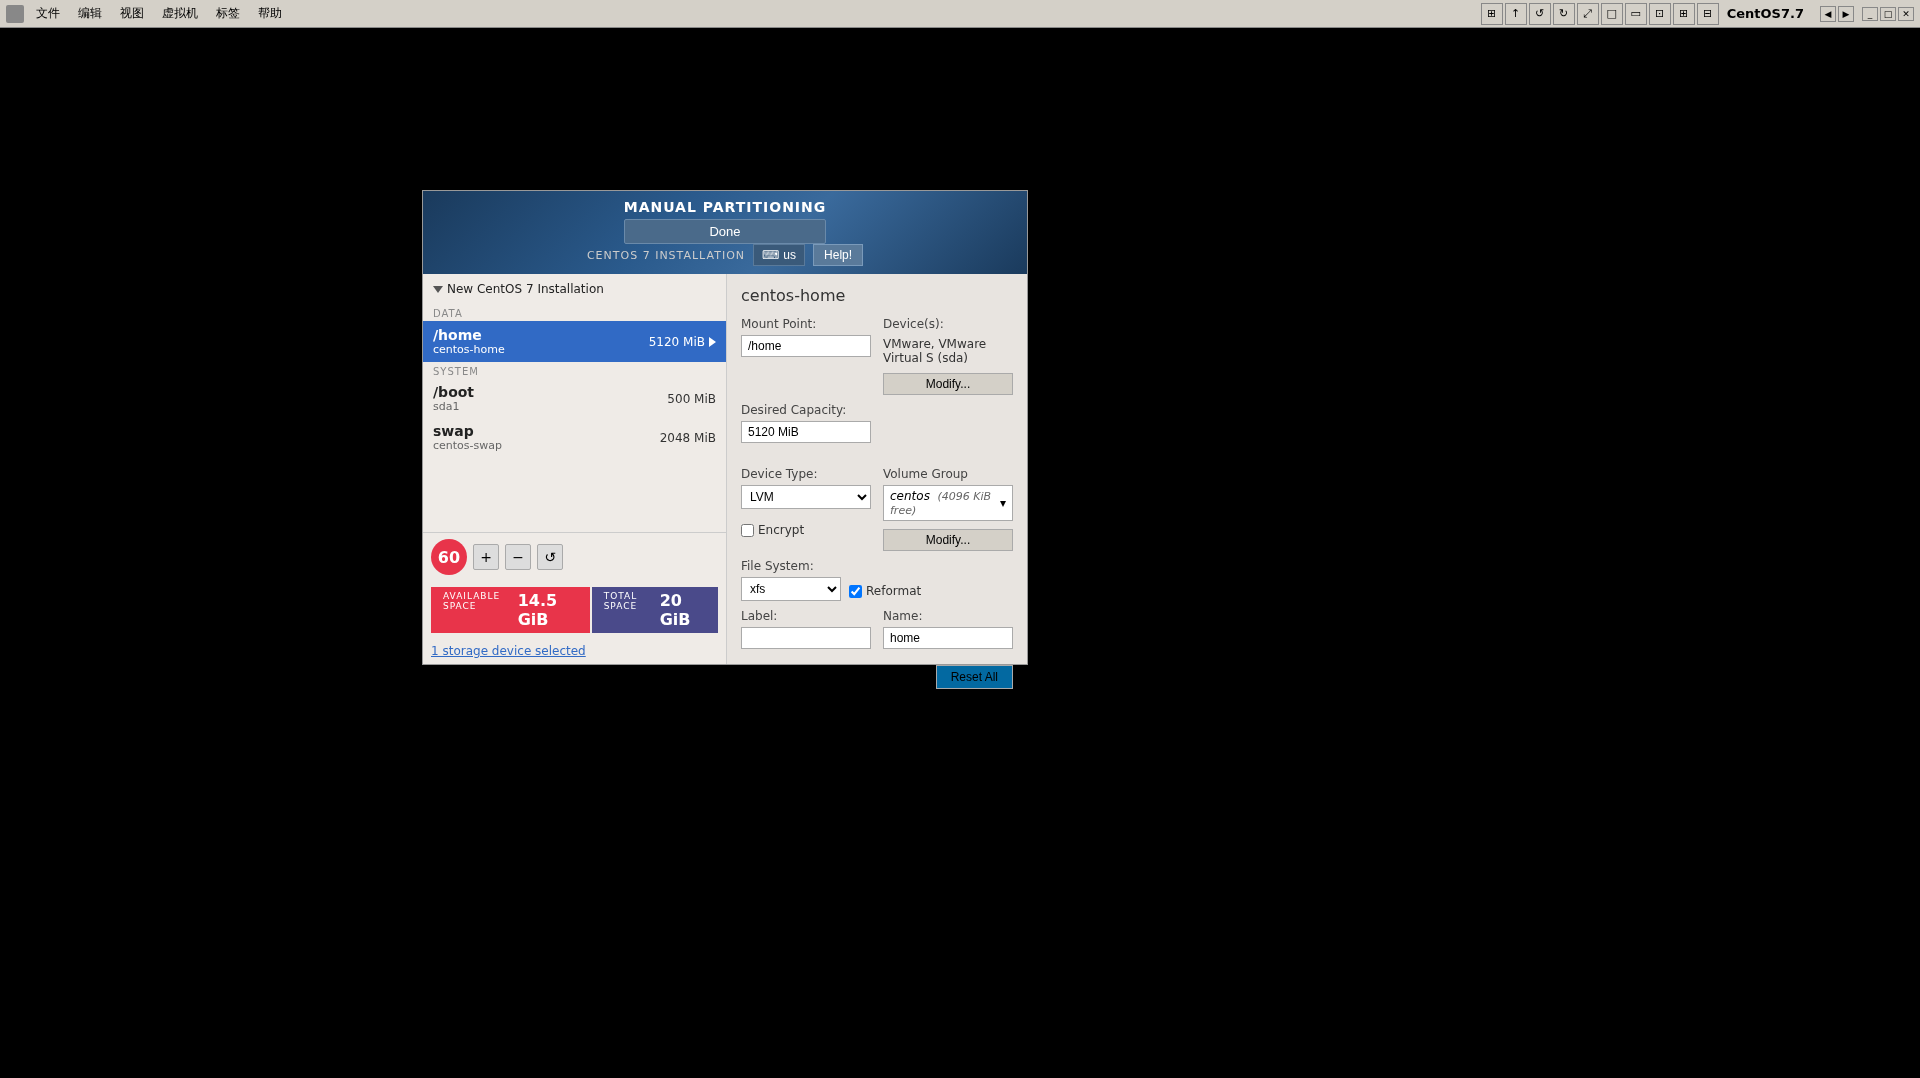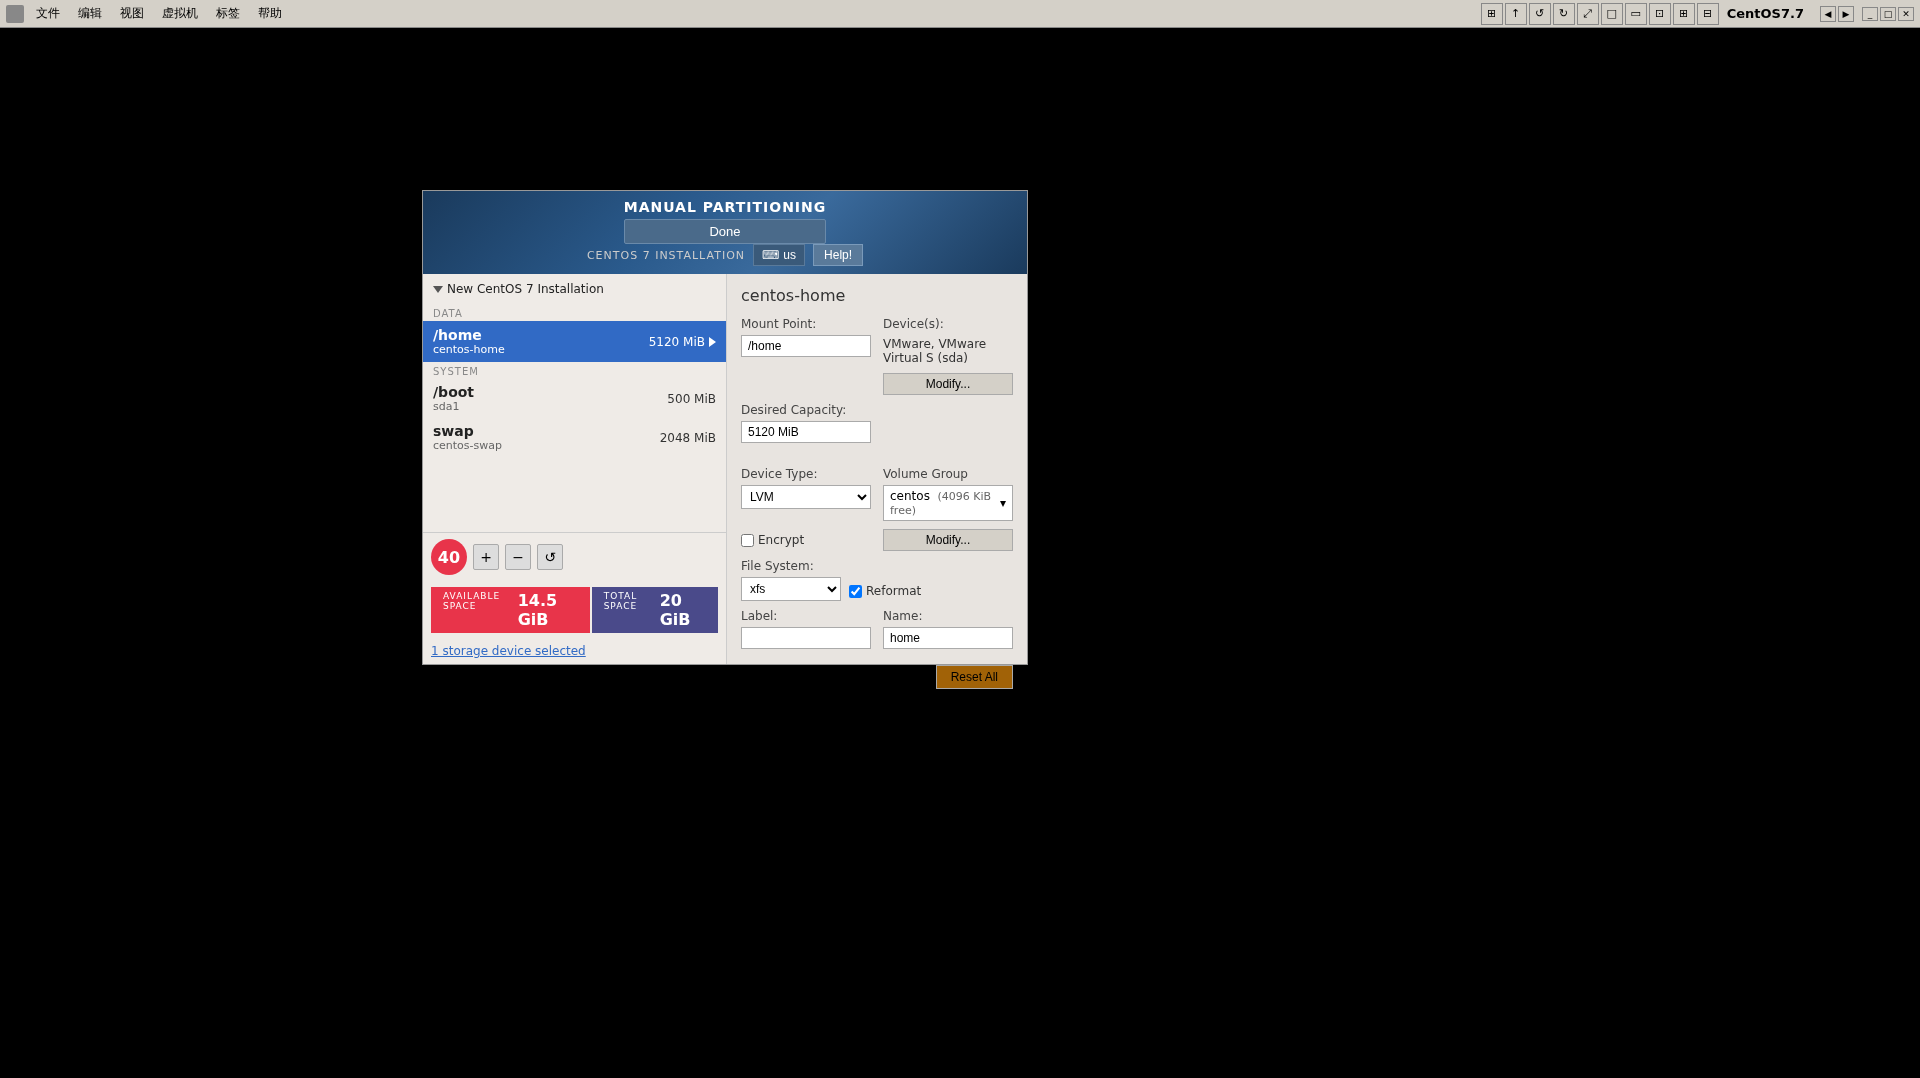--- a/index.html
+++ b/index.html
@@ -368,56 +368,57 @@
       padding: 3px 10px;
       font-size: 12px;
       cursor: pointer;
       margin-top: 4px;
       display: inline-block;
     }
     .encrypt-row {
       display: flex;
       align-items: flex-end;
       gap: 4px;
-      margin-top: 20px;
+      margin-top: 10px;
     }
     .encrypt-cb { cursor: pointer; }
     .encrypt-label { font-size: 12px; color: #333; }
     .vg-select {
       display: flex;
       align-items: center;
       gap: 2px;
     }
     .vg-select-box {
       background: #fff;
       border: 1px solid #aaa;
       padding: 3px 6px;
       font-size: 12px;
       flex: 1;
       display: flex;
       align-items: center;
       justify-content: space-between;
       cursor: pointer;
+      font-style: italic;
     }
     .reformat-row {
       display: flex;
       align-items: center;
       gap: 4px;
       margin-top: 4px;
     }
     .reformat-cb { cursor: pointer; }
     .reformat-label { font-size: 12px; color: #333; }
     .bottom-row {
       display: flex;
       justify-content: flex-end;
       margin-top: auto;
       padding-top: 8px;
     }
     .reset-btn {
-      background: #a16207;
+      background: #0369a1;
       border: 1px solid #aaa;
       padding: 4px 14px;
       font-size: 12px;
       cursor: pointer;
     }
 
     .divider { height: 1px; background: #ccc; margin: 4px 0; }
   </style>
 </head>
 <body>
@@ -517,21 +518,21 @@
             <span class="part-sub">centos-swap</span>
           </div>
           <div class="part-right">
             <span class="part-size">2048 MiB</span>
           </div>
         </div>
 
         <div class="spacer"></div>
 
         <div class="left-bottom">
-          <div class="badge-circle">40</div>
+          <div class="badge-circle">60</div>
           <div class="icon-btn">+</div>
           <div class="icon-btn">−</div>
           <div class="icon-btn">↺</div>
         </div>
 
         <div class="space-bar">
           <div class="space-block available">
             <span class="space-label">AVAILABLE SPACE</span>
             <span class="space-value">14.5 GiB</span>
           </div>

